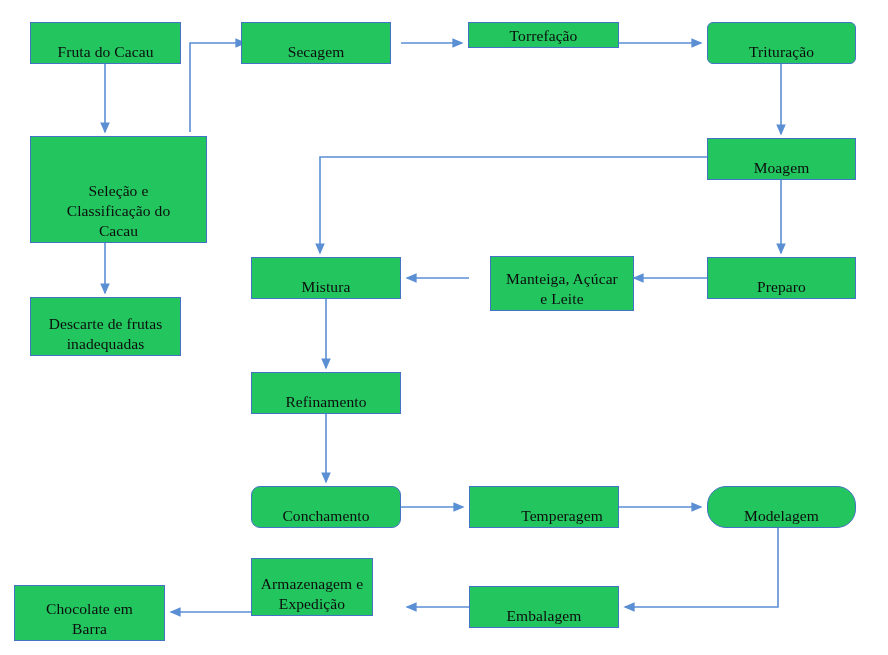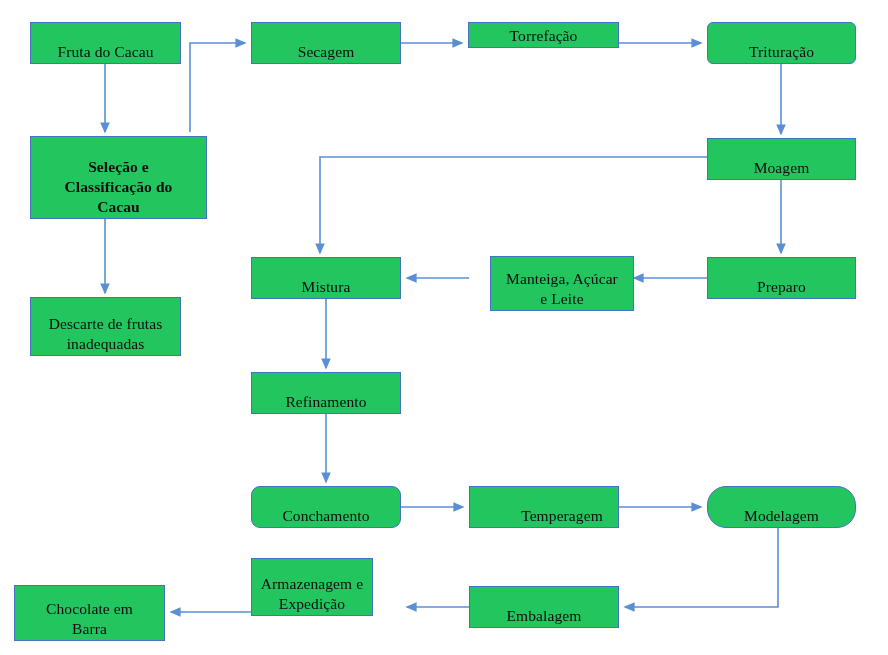--- a/index.html
+++ b/index.html
@@ -74,27 +74,27 @@
         <polyline points="619,507 701,507" fill="none" stroke="#5B8FD4" stroke-width="1.6" marker-end="url(#arrow-right)"></polyline>
         <polyline points="778,528 778,607 625,607" fill="none" stroke="#5B8FD4" stroke-width="1.6" marker-end="url(#arrow-right)"></polyline>
         <polyline points="469,607 407,607" fill="none" stroke="#5B8FD4" stroke-width="1.6" marker-end="url(#arrow-right)"></polyline>
         <polyline points="251,612 171,612" fill="none" stroke="#5B8FD4" stroke-width="1.6" marker-end="url(#arrow-right)"></polyline>
       </g>
   </svg>
   <div id="nodes-group">
       <div class="node" style="left: 30px; top: 22px; width: 151px; height: 42px; border-color: rgb(68, 114, 196); color: rgb(13, 13, 13);">
         <span>Fruta do Cacau</span>
       </div>
-      <div class="node" style="left: 30px; top: 136px; width: 177px; height: 83px; border-color: rgb(68, 114, 196); color: rgb(13, 13, 13); font-weight: bold;">
+      <div class="node" style="left: 30px; top: 136px; width: 177px; height: 107px; border-color: rgb(68, 114, 196); color: rgb(13, 13, 13);">
         <span>Seleção e<br>Classificação do<br>Cacau</span>
       </div>
       <div class="node" style="left: 30px; top: 297px; width: 151px; height: 59px; border-color: rgb(68, 114, 196); color: rgb(13, 13, 13);">
         <span>Descarte de frutas<br>inadequadas</span>
       </div>
-      <div class="node" style="left: 251px; top: 22px; width: 150px; height: 42px; border-color: rgb(68, 114, 196); color: rgb(13, 13, 13);">
+      <div class="node" style="left: 241px; top: 22px; width: 150px; height: 42px; border-color: rgb(68, 114, 196); color: rgb(13, 13, 13);">
         <span>Secagem</span>
       </div>
       <div class="node" style="left: 468px; top: 22px; width: 151px; height: 26px; border-color: rgb(68, 114, 196); color: rgb(13, 13, 13);">
         <span>Torrefação</span>
       </div>
       <div class="node" style="left: 707px; top: 22px; width: 149px; height: 42px; border-color: rgb(68, 114, 196); color: rgb(13, 13, 13); border-radius: 6px;">
         <span>Trituração</span>
       </div>
       <div class="node" style="left: 707px; top: 138px; width: 149px; height: 42px; border-color: rgb(68, 114, 196); color: rgb(13, 13, 13);">
         <span>Moagem</span>

